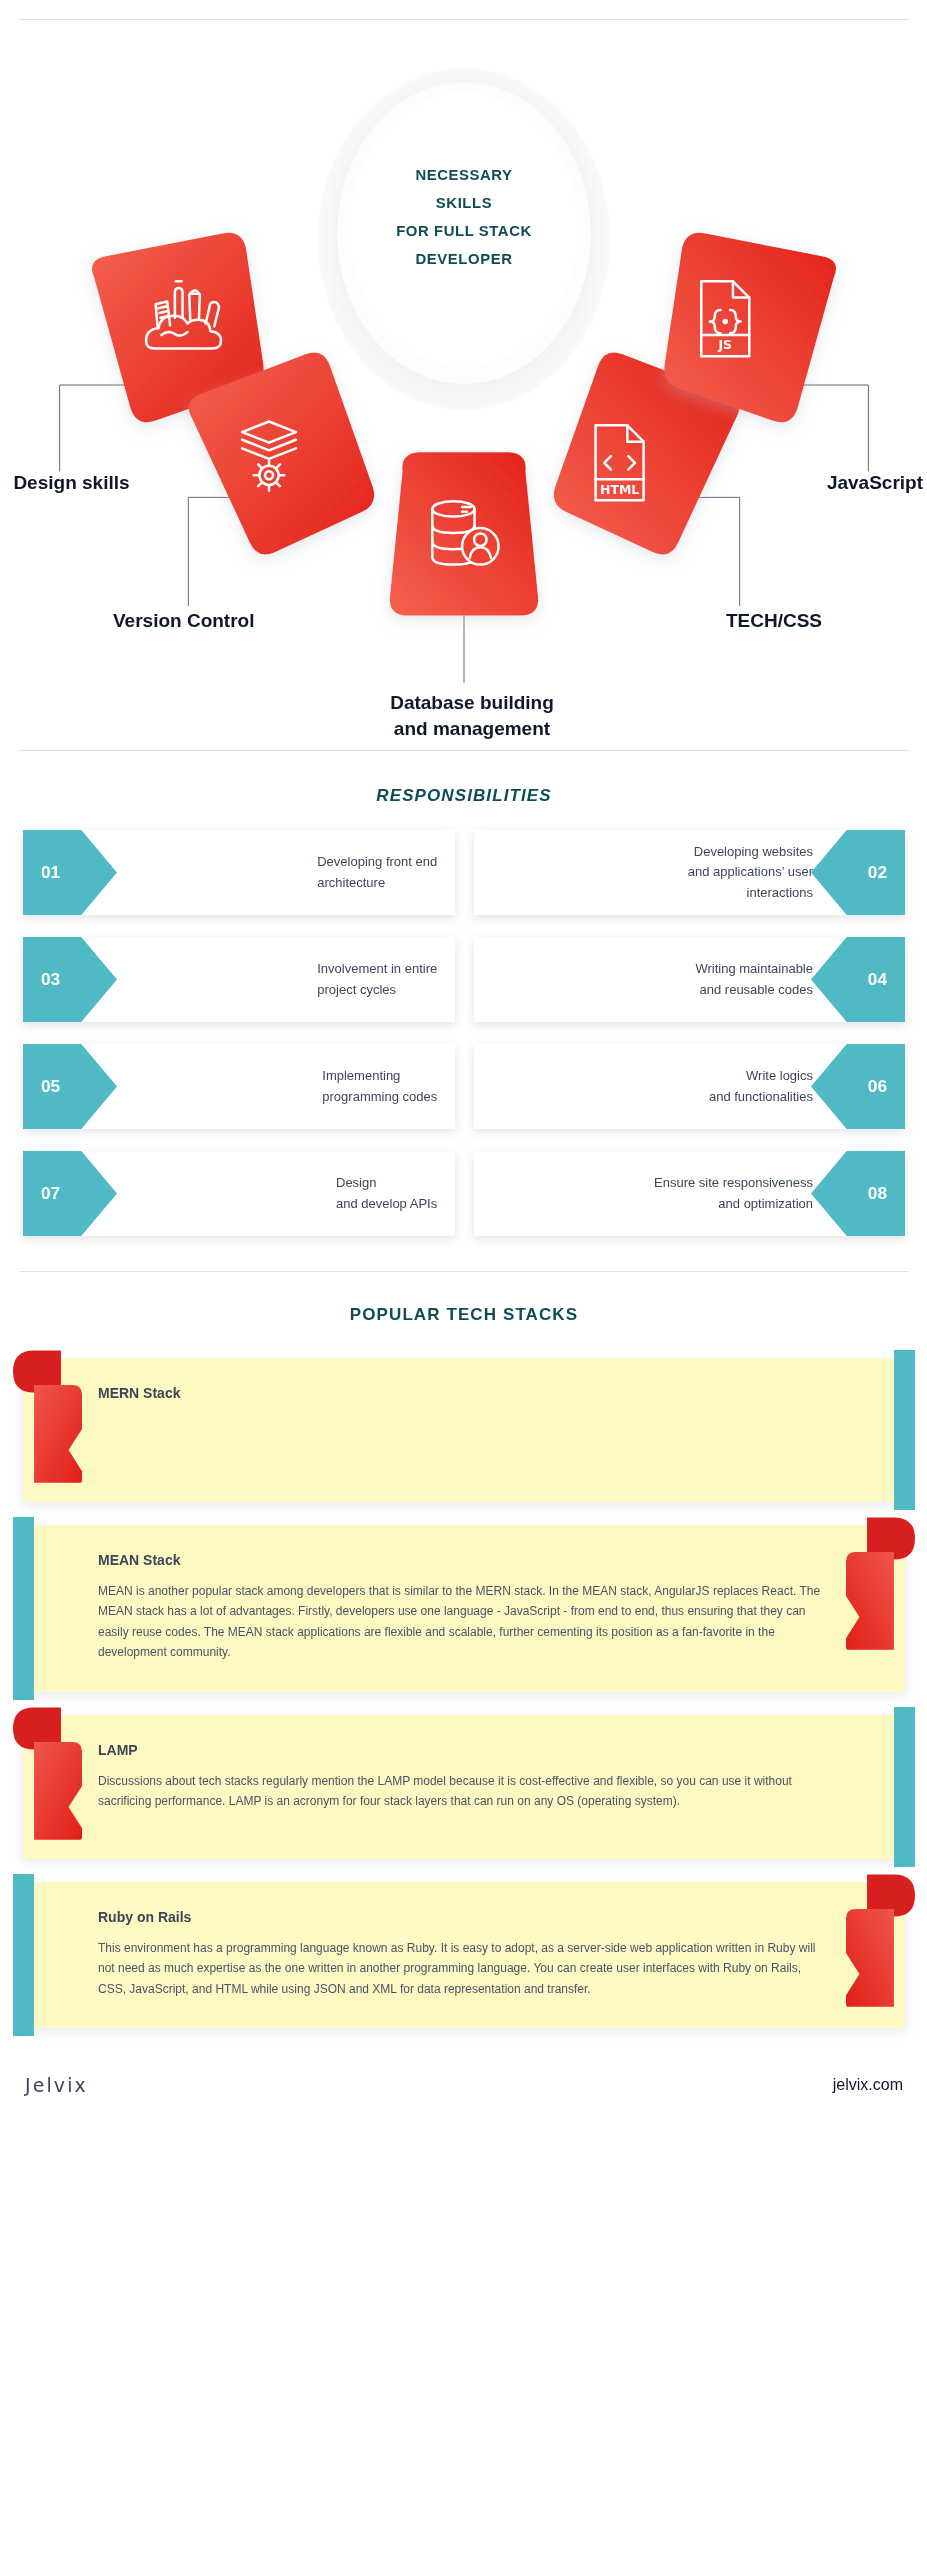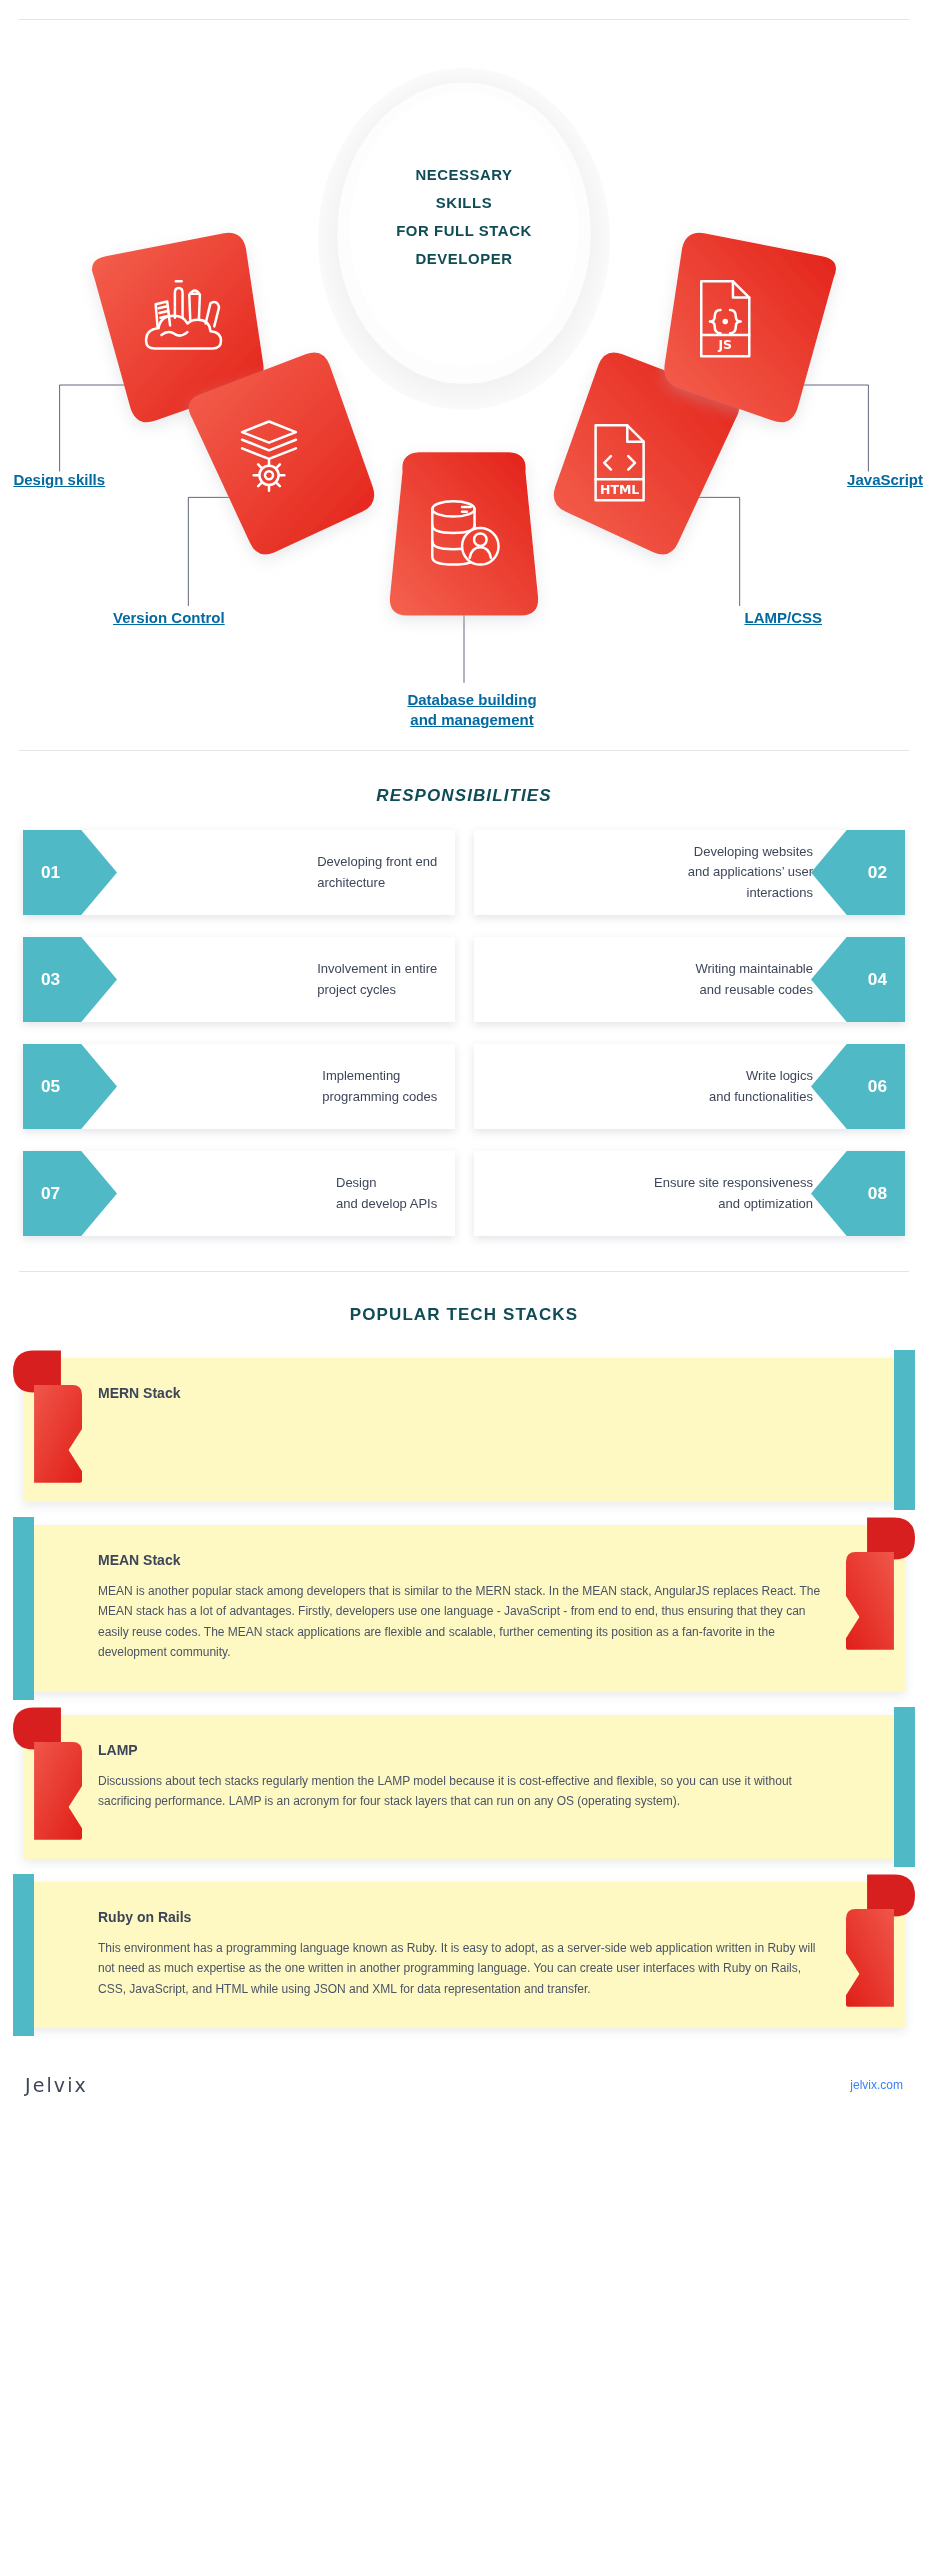--- a/index.html
+++ b/index.html
@@ -33,26 +33,25 @@
   }
   #petal-wrap {
     position:absolute;
     left:0; top:0;
     width:928px; height:730px;
   }
   #petal-wrap svg { display:block; }
 
   .skill-label {
     position:absolute;
-    color:#0369a1;
-    font-size:15px;
+    color:#0f172a;
+    font-size:19px;
     font-weight:bold;
     line-height:1.35;
     white-space:pre-line;
-    text-decoration:underline;
   }
   #label-design      { left:13.4px;  top:450px;  text-align:left; }
   #label-js          { right:5px; top:450px;  text-align:right; }
   #label-version     { left:113px; top:588px;  text-align:left; }
   #label-htmlcss     { right:106px;top:588px;  text-align:right; }
   #label-database    { left:16px; right:0; top:670px; text-align:center; }
 
   
   #resp-section { padding-top:35px; }
   #resp-heading { margin-bottom:24px;font-style:italic; }
@@ -160,22 +159,22 @@
     align-items:center;
     justify-content:space-between;
   }
   #brand-logo {
     color:#3d4659;
     font-size:19px;
     letter-spacing:2.1px;
     font-family:"DejaVu Sans", sans-serif;
   }
   #brand-site {
-    color:#3b82f6;
-    font-size:12px;
+    color:#0f172a;
+    font-size:16px;
   }
 </style>
 </head>
 <body>
 
 <div class="divider" style="margin-top:19px;"></div>
 
 <section id="skills-section">
 
   <div id="petal-wrap">
@@ -341,21 +340,21 @@
         <text id="ct2" x="483" y="225">FOR FULL STACK</text>
         <text id="ct3" x="483" y="254">DEVELOPER</text>
       </g>
     </svg>
   </div>
 
   <div class="skill-label" id="label-design">Design skills</div>
   <div class="skill-label" id="label-version">Version Control</div>
   <div class="skill-label" id="label-database">Database building
 and management</div>
-  <div class="skill-label" id="label-htmlcss">LAMP/CSS</div>
+  <div class="skill-label" id="label-htmlcss">TECH/CSS</div>
   <div class="skill-label" id="label-js">JavaScript</div>
 </section>
 
 <div class="divider"></div>
 
 <section id="resp-section">
   <h2 class="section-heading" id="resp-heading">RESPONSIBILITIES</h2>
   <div class="resp-grid" id="resp-grid">
       <div class="resp-card left">
         <div class="resp-num">01</div>

